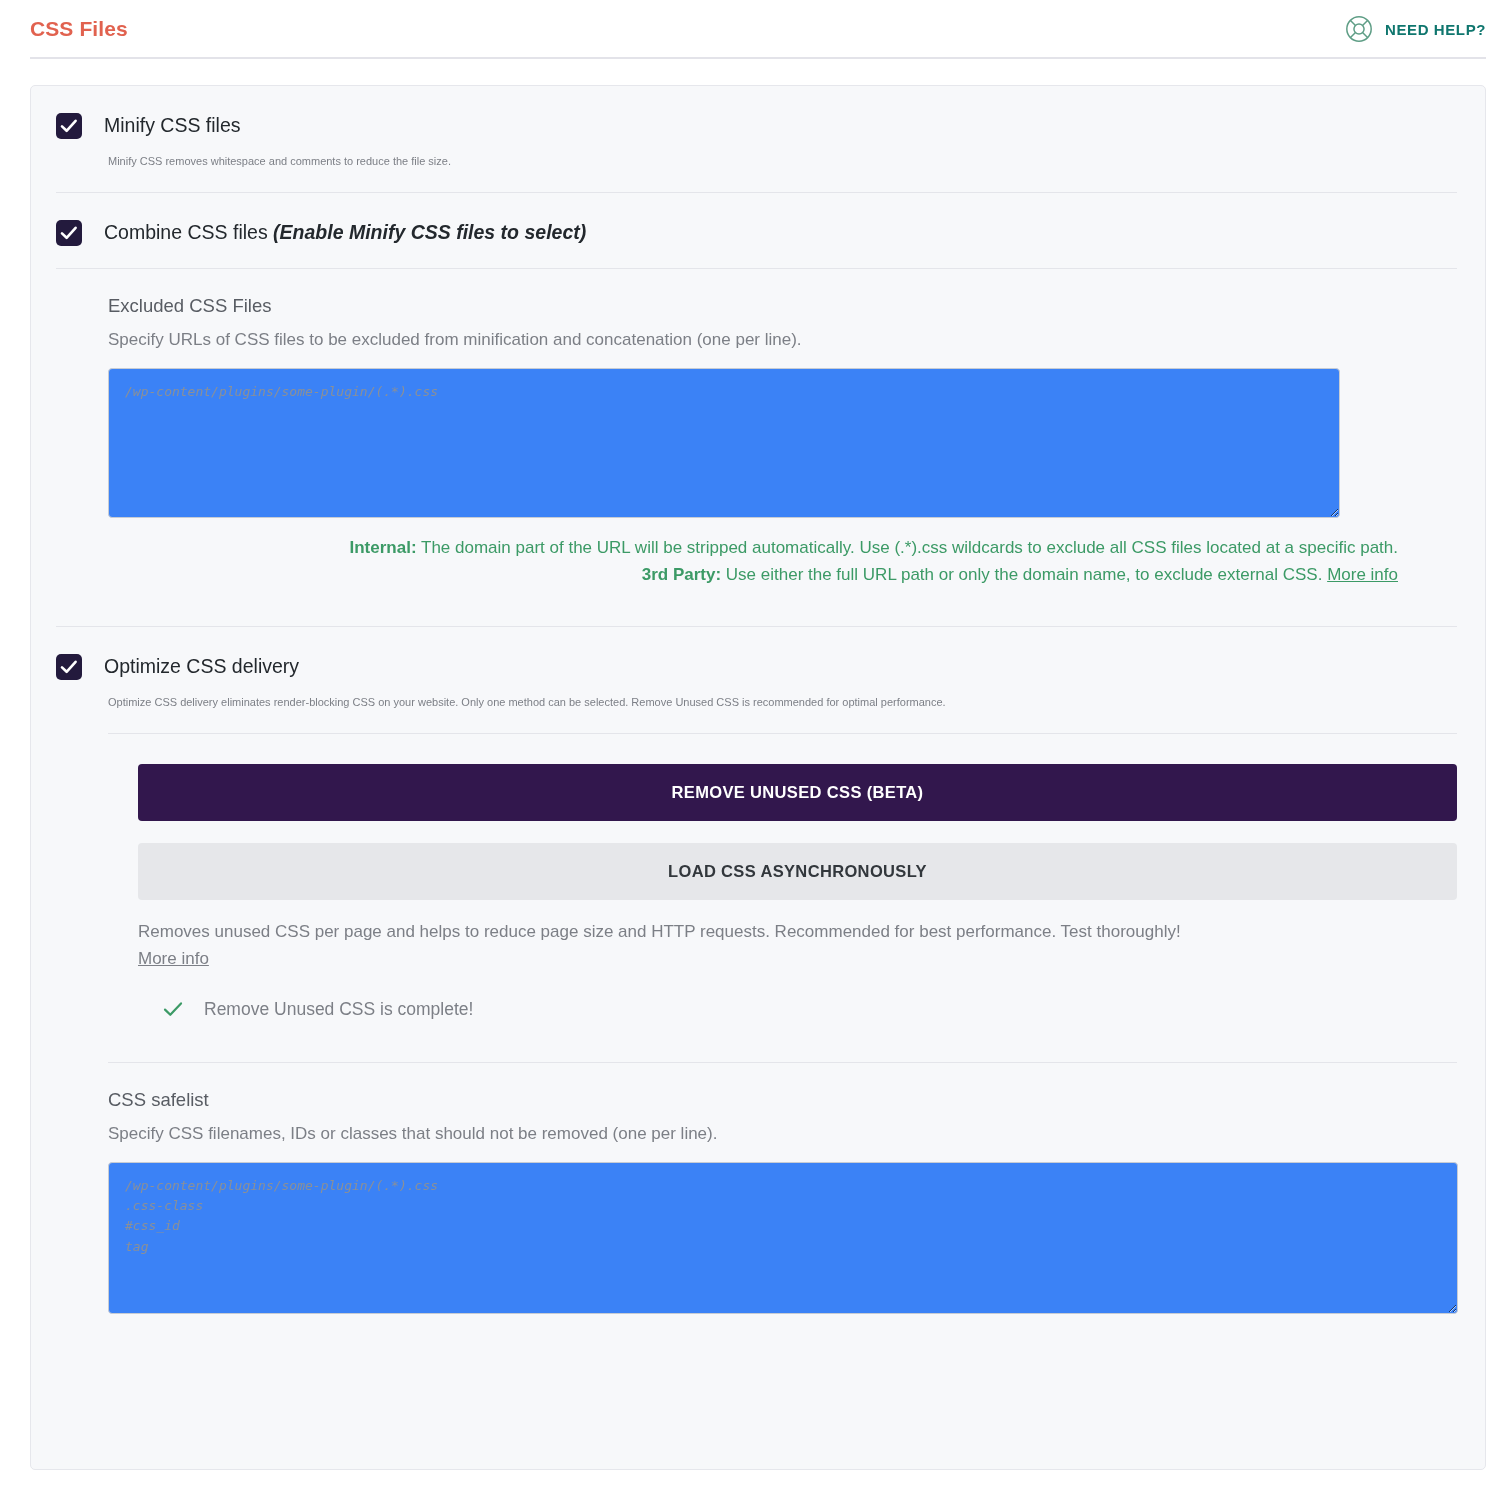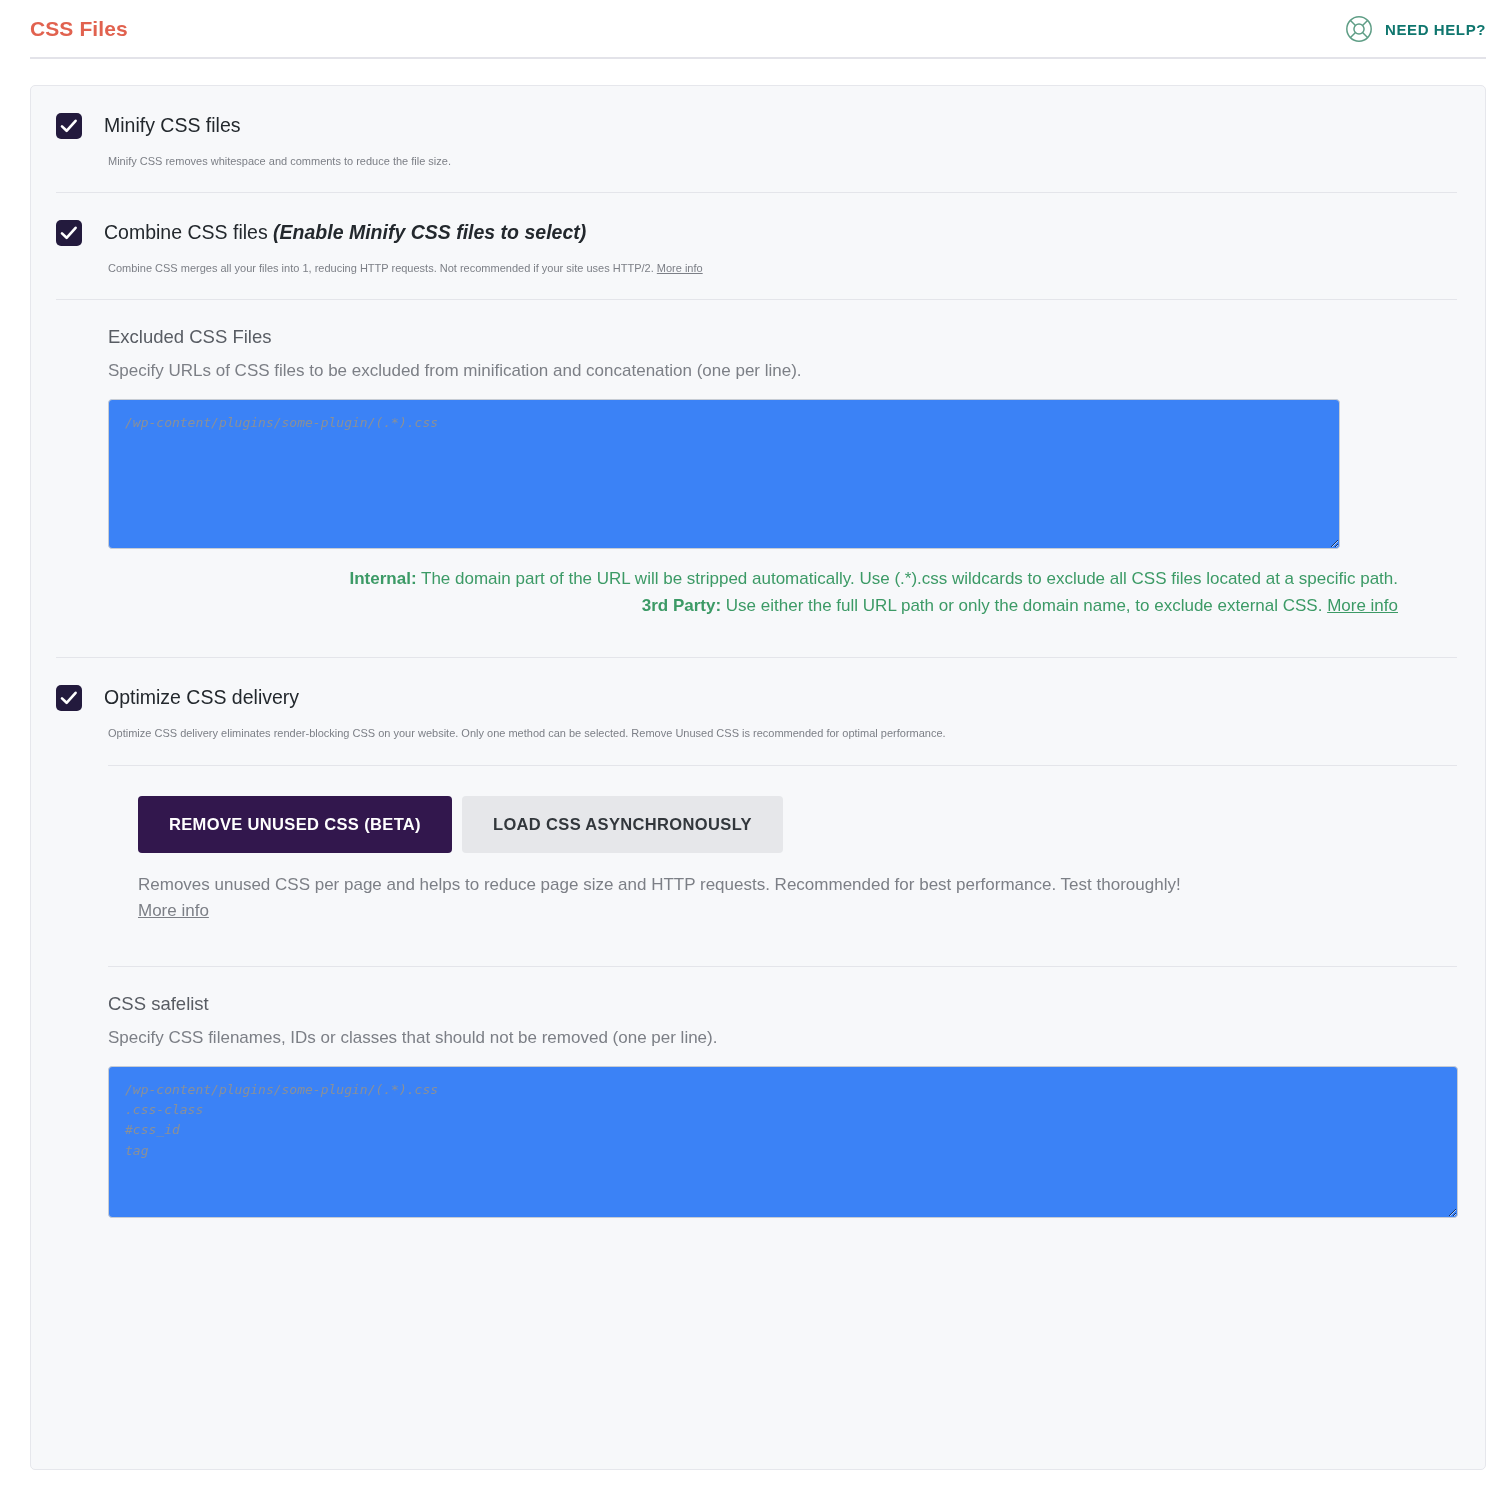--- a/index.html
+++ b/index.html
@@ -145,21 +145,21 @@
   }
   .notes b { font-weight: bold; }
   .notes a {
     color: #3c9a66;
     text-decoration: underline;
     cursor: pointer;
   }
 
   
   .btn-block { padding: 30px 28px 0 107px; }
-  .btn-group { display: flex; gap: 10px; }
+  .btn-group { display: flex; gap: 22px; flex-direction: column; }
   .btn {
     border: none;
     border-radius: 4px;
     font-family: "Liberation Sans", sans-serif;
     font-size: 16.5px;
     font-weight: bold;
     letter-spacing: .35px;
     padding: 0 31px;
     height: 57px;
     line-height: 57px;
@@ -237,24 +237,20 @@
         <div class="checkbox">
           <svg width="18" height="16" viewBox="0 0 18 16" fill="none" stroke="#ffffff" stroke-width="2.6" stroke-linecap="round" stroke-linejoin="round">
             <path d="M2 8.4 L6.6 12.8 L15.6 2.8"></path>
           </svg>
         </div>
         <div class="cb-title">
           <span>Combine CSS files</span>
           <span class="hint">(Enable Minify CSS files to select)</span>
         </div>
       </div>
-      <div class="cb-desc">
-        <span>Combine CSS merges all your files into 1, reducing HTTP requests. Not recommended if your site uses HTTP/2.</span>
-        <a class="inline-link">More info</a>
-      </div>
     </div>
 
     <div class="divider full"></div>
 
     <div class="field-block">
       <div class="field-label">Excluded CSS Files</div>
       <div class="field-help">Specify URLs of CSS files to be excluded from minification and concatenation (one per line).</div>
       <textarea class="ta" spellcheck="false" placeholder="/wp-content/plugins/some-plugin/(.*).css" style=""></textarea>
       <div class="notes">
         <b>Internal:</b>
@@ -289,20 +285,28 @@
         <button class="btn primary">REMOVE UNUSED CSS (BETA)</button>
         <button class="btn ghost">LOAD CSS ASYNCHRONOUSLY</button>
       </div>
     </div>
 
     <div class="btn-desc">
       <span>Removes unused CSS per page and helps to reduce page size and HTTP requests. Recommended for best performance. Test thoroughly!</span><br>
       <a>More info</a>
     </div>
 
+    <div class="status-row">
+      <span>
+        <svg class="status-check" viewBox="0 0 22 22" fill="none" stroke="#3c9a66" stroke-width="2.2" stroke-linecap="round" stroke-linejoin="round">
+          <path d="M3 11.6 L8.3 16.8 L19 5.4"></path>
+        </svg>
+      </span>
+      <span class="status-text">Remove Unused CSS is complete!</span>
+    </div>
 
     <div class="spacer-md"></div>
     <div class="divider inset"></div>
 
     <div class="field-block">
       <div class="field-label">CSS safelist</div>
       <div class="field-help">Specify CSS filenames, IDs or classes that should not be removed (one per line).</div>
       <textarea class="ta wide" spellcheck="false" placeholder="/wp-content/plugins/some-plugin/(.*).css
 .css-class
 #css_id

